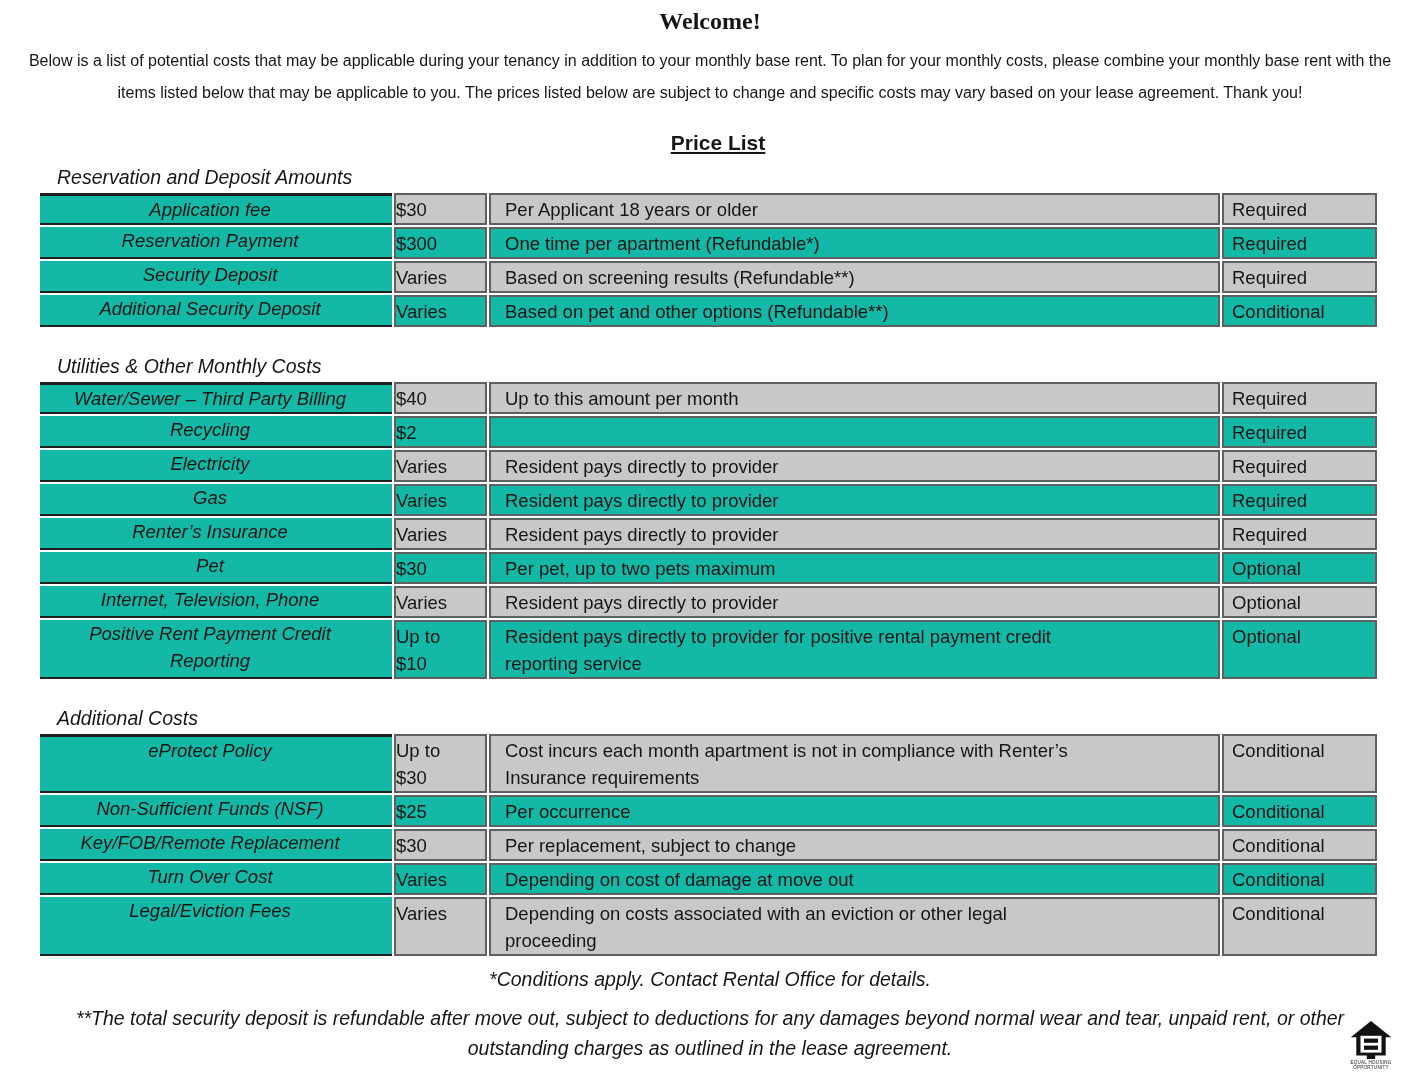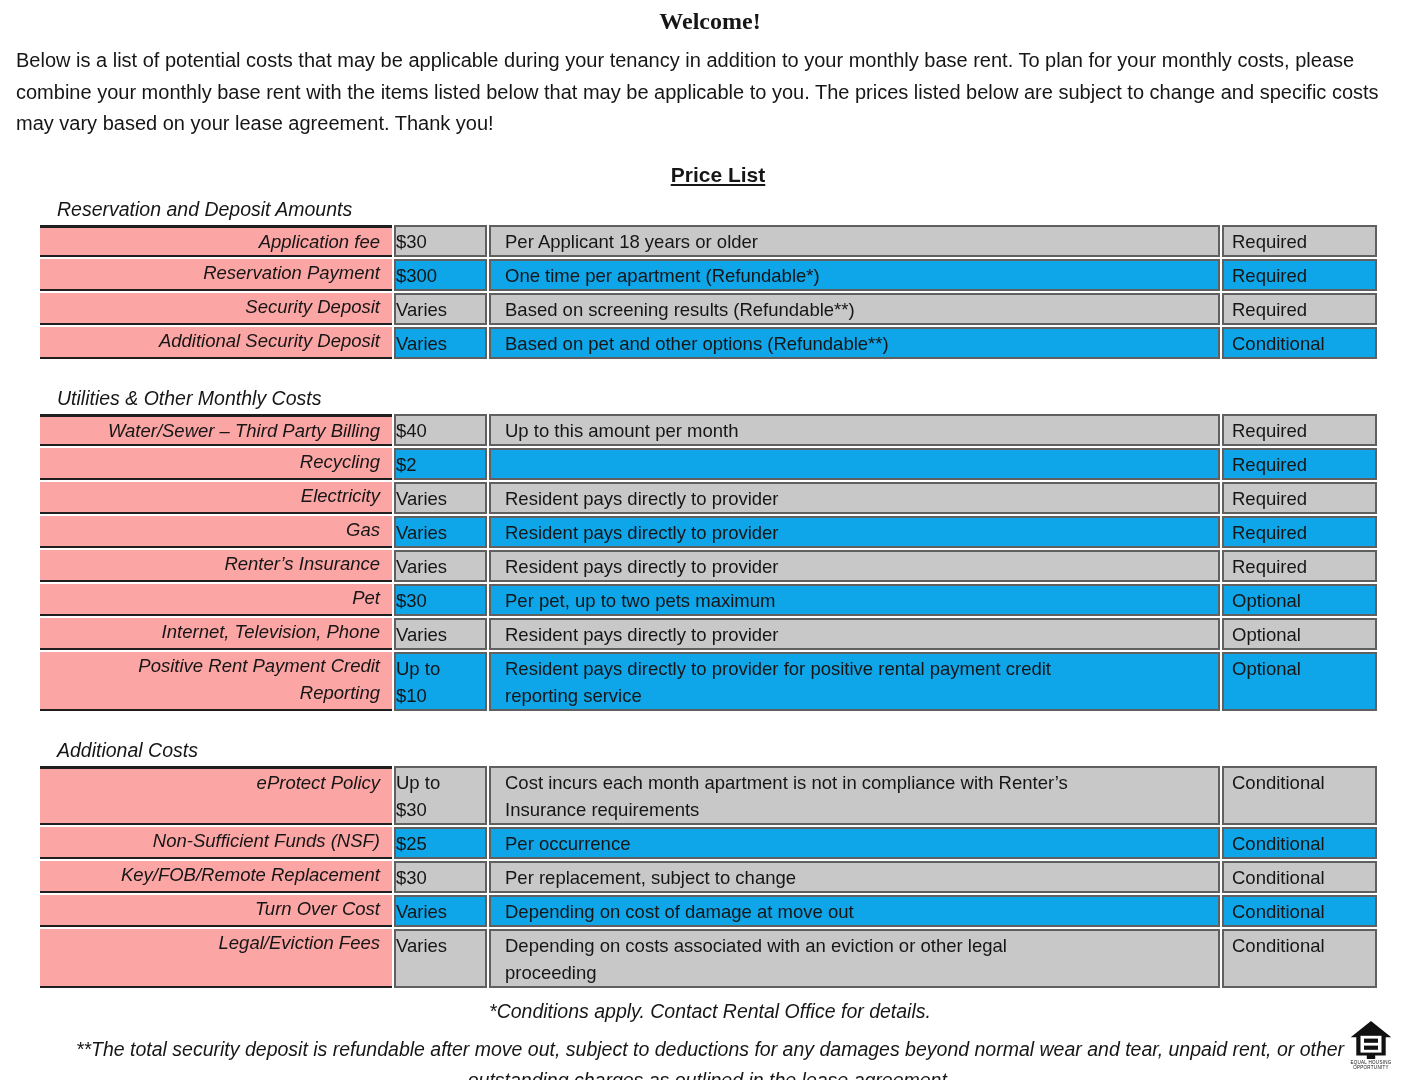--- a/index.html
+++ b/index.html
@@ -20,21 +20,22 @@
   .page-title{
     text-align:center;
     font-size:24px;
     font-weight:bold;
     margin:8px 0 10px 0;
     font-family:Liberation Serif, serif;
   }
   .intro{
     max-width:1388px;
     margin:0 auto;
-    font-size:20px;
+    text-align:center;
+    font-size:16px;
     line-height:31.5px;
   }
   .price-list-heading{
     text-align:center;
     font-size:21px;
     font-weight:bold;
     text-decoration:underline;
     margin:23px 0 0 16px;
   }
   .tables{
@@ -58,30 +59,30 @@
     align-items:stretch;
   }
   .cell{
     box-sizing:border-box;
     font-size:18.5px;
     line-height:27px;
     min-height:28px;
     white-space:pre-line;
   }
   .c-label{
-    text-align:right;
+    text-align:center;
     font-style:italic;
     padding-right:12px;
     border-bottom:2px solid var(--rule);
-    background:#fca5a5;
+    background:#14b8a6;
   }
   .t-row.first .c-label{border-top:3px solid var(--rule);}
   .c-amount,.c-desc,.c-status{
     border:2px solid var(--cellborder);
-    background:#0ea5e9;
+    background:#14b8a6;
     padding-top:1px;
   }
   .c-amount{padding-left:0;}
   .c-desc{padding-left:14px;padding-right:8px;}
   .c-status{padding-left:8px;}
   .shaded .c-amount,.shaded .c-desc,.shaded .c-status{background:var(--shaded);}
   .footnotes{
     margin-top:5px;
     text-align:center;
     font-style:italic;

